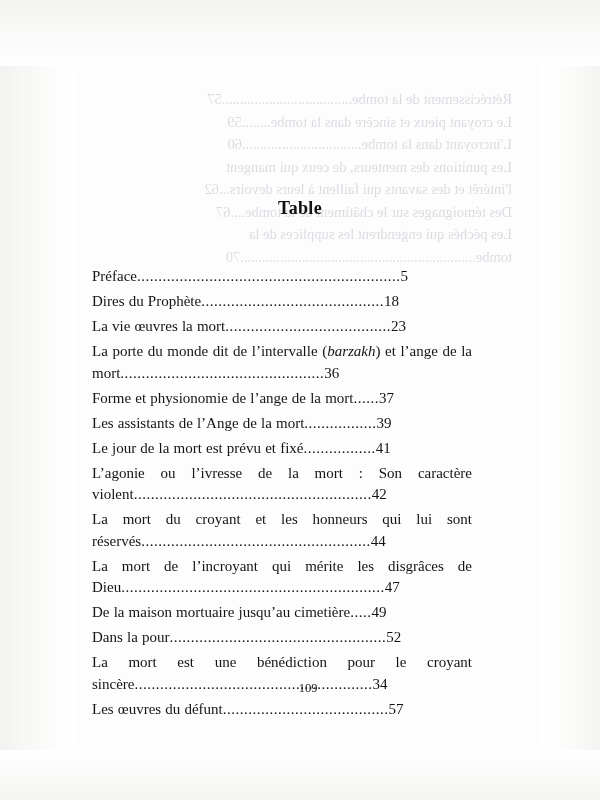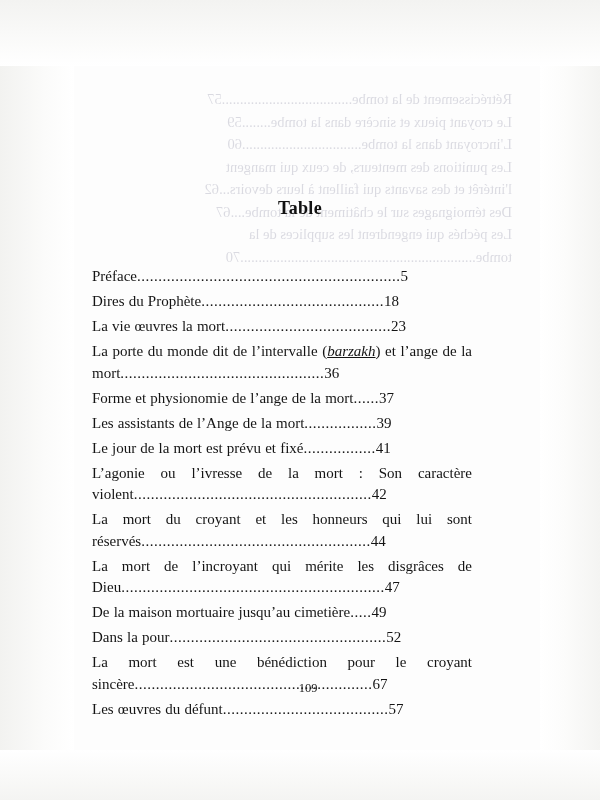--- a/index.html
+++ b/index.html
@@ -102,21 +102,20 @@
     word-spacing: 0.4px;
   }
   .toc-entry .dots {
     letter-spacing: 0.5px;
   }
   .toc-entry .pg {
     font-weight: normal;
   }
   .toc-entry em {
     font-style: italic;
-    text-decoration: underline;
   }
 
   .folio {
     position: absolute;
     bottom: 44px;
     left: 8px;
     width: 600px;
     text-align: center;
     font-size: 12.5px;
     color: #1a1a1a;
@@ -151,19 +150,19 @@
         <div class="toc-entry"><span>La vie œuvres la mort</span><span class="dots">.......................................</span><span class="pg">23</span></div>
         <div class="toc-entry"><span>La porte du monde dit de l’intervalle (<em>barzakh</em>) et l’ange de la mort</span><span class="dots">................................................</span><span class="pg">36</span></div>
         <div class="toc-entry"><span>Forme et physionomie de l’ange de la mort</span><span class="dots">......</span><span class="pg">37</span></div>
         <div class="toc-entry"><span>Les assistants de l’Ange de la mort</span><span class="dots">.................</span><span class="pg">39</span></div>
         <div class="toc-entry"><span>Le jour de la mort est prévu et fixé</span><span class="dots">.................</span><span class="pg">41</span></div>
         <div class="toc-entry"><span>L’agonie ou l’ivresse de la mort : Son caractère violent</span><span class="dots">........................................................</span><span class="pg">42</span></div>
         <div class="toc-entry"><span>La mort du croyant et les honneurs qui lui sont réservés</span><span class="dots">......................................................</span><span class="pg">44</span></div>
         <div class="toc-entry"><span>La mort de l’incroyant qui mérite les  disgrâces de Dieu</span><span class="dots">..............................................................</span><span class="pg">47</span></div>
         <div class="toc-entry"><span>De la maison mortuaire jusqu’au cimetière</span><span class="dots">.....</span><span class="pg">49</span></div>
         <div class="toc-entry"><span>Dans la pour</span><span class="dots">...................................................</span><span class="pg">52</span></div>
-        <div class="toc-entry"><span>La mort est une bénédiction pour le croyant sincère</span><span class="dots">........................................................</span><span class="pg">67</span></div>
+        <div class="toc-entry"><span>La mort est une bénédiction pour le croyant sincère</span><span class="dots">........................................................</span><span class="pg">34</span></div>
         <div class="toc-entry"><span>Les œuvres du défunt</span><span class="dots">.......................................</span><span class="pg">57</span></div>
       </div>
 
     <div class="folio">109</div>
   </div>
 </div>
 
 </body></html>

